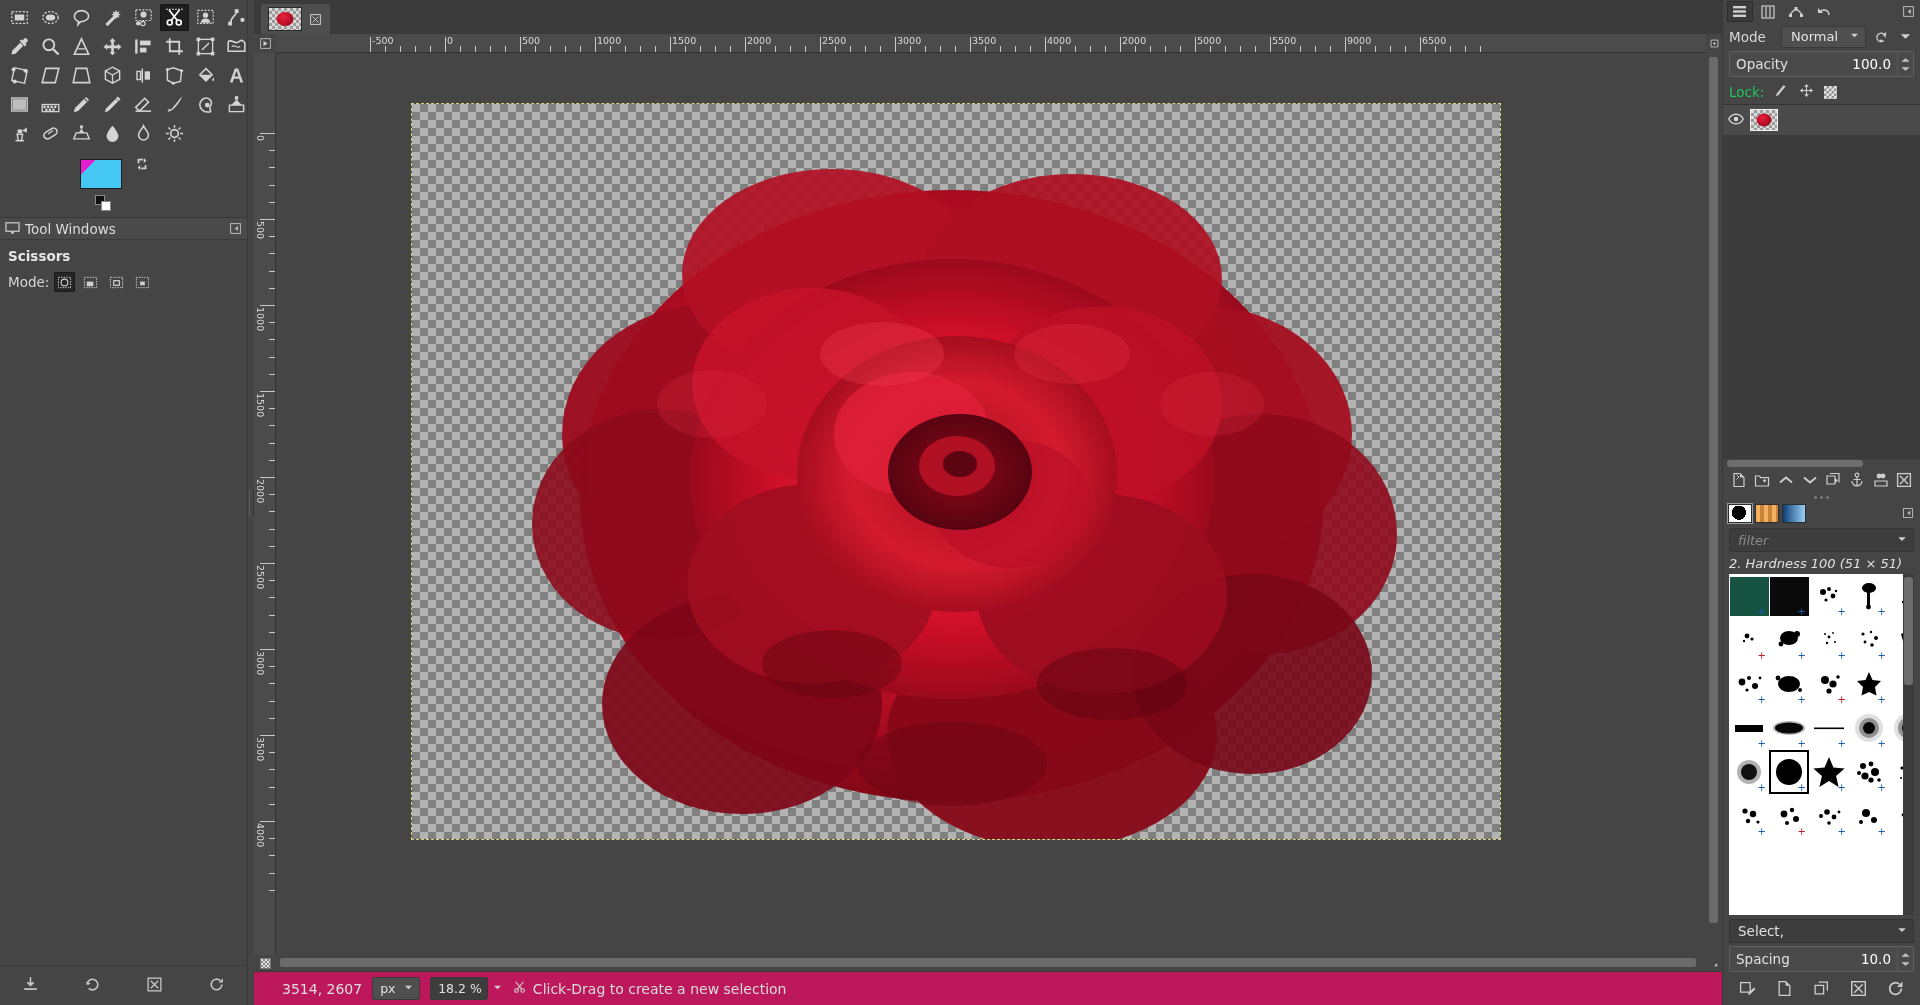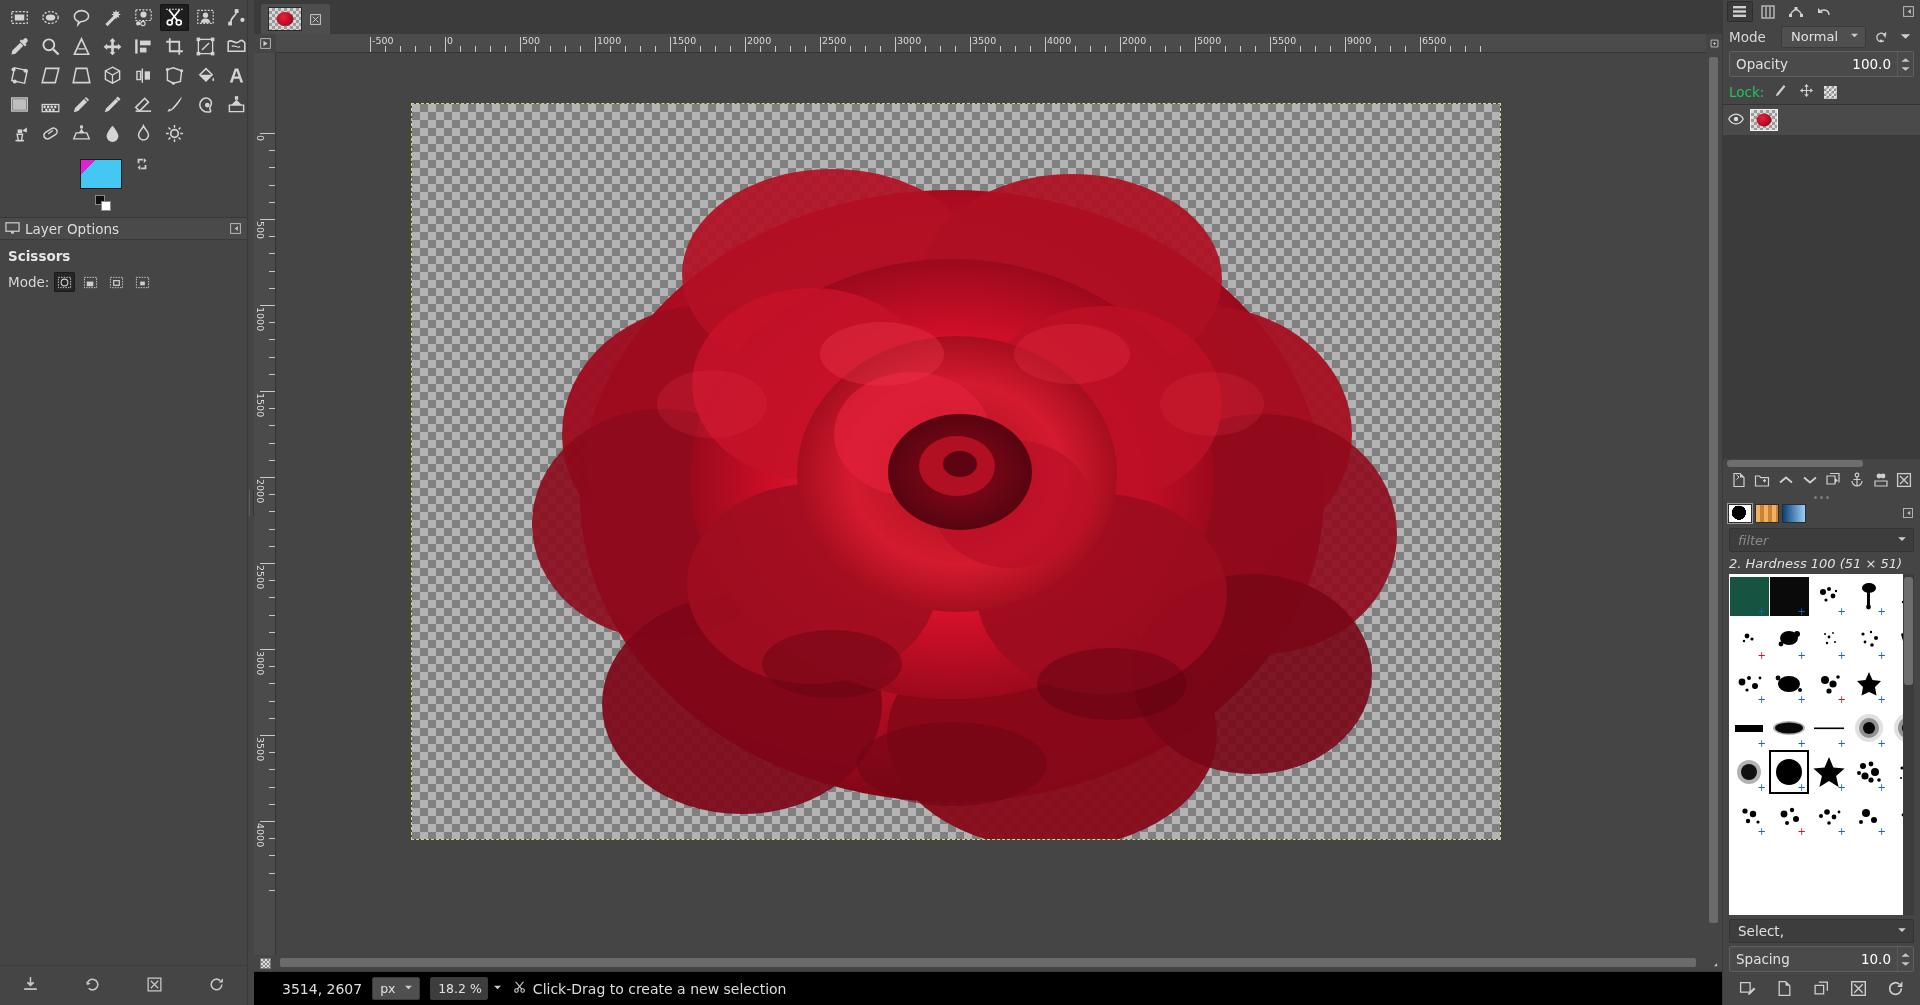--- a/index.html
+++ b/index.html
@@ -127,21 +127,21 @@
   .corner-br svg{width:10px;height:10px;fill:#c9c9c9;}
   .quickmask { background:#454545; display:flex;align-items:center;justify-content:center;}
   .quickmask .qm { width:11px;height:11px;
       background-image:linear-gradient(45deg,#8a8a8a 25%,transparent 25%,transparent 75%,#8a8a8a 75%),
                        linear-gradient(45deg,#8a8a8a 25%,#ddd 25%,#ddd 75%,#8a8a8a 75%);
       background-size:4px 4px; background-position:0 0,2px 2px; border:1px solid #777;}
   .navbtn { background:#454545; display:flex;align-items:center;justify-content:center;}
   .navbtn svg{width:11px;height:11px;fill:#cccccc;}
 
   
-  .statusbar { height:34px; flex:0 0 34px; background:#000000; display:flex; align-items:center;
+  .statusbar { height:34px; flex:0 0 34px; background:#be185d; display:flex; align-items:center;
                gap:10px; padding:0 8px; border-top:1px solid #3a3a3a; }
   .pos { font-size:14px; color:#dedede; min-width:94px; padding-left:20px; }
   .combo { display:flex; align-items:center; gap:5px; height:23px; padding:0 5px 0 7px;
            background:#4f4f4f; border:1px solid #3a3a3a; border-radius:2px; font-size:12.5px;
            color:#e0e0e0; }
   .combo .cv { min-width:18px; }
   .combo.zoom { background:#3d3d3d; }
   .caret svg{width:11px;height:11px;fill:#cfcfcf;}
   .statusmsg { display:flex; align-items:center; gap:6px; font-size:14px; color:#dcdcdc; }
   .statusmsg svg{width:14px;height:14px;fill:#cfcfcf;}
@@ -521,21 +521,21 @@
       </div>
 
       <div class="toolopt">
         <div class="topt-head">
           <span class="tabicon">
             <svg viewBox="0 0 16 16">
                 <rect x="1" y="3" width="14" height="9" fill="none" stroke="#cfcfcf" stroke-width="1.3"></rect>
                 <rect x="6.5" y="12" width="3" height="2.5"></rect>
               </svg>
           </span>
-          <span class="topt-title">Layer Options</span>
+          <span class="topt-title">Tool Windows</span>
           <span class="topt-menu">
             <svg viewBox="0 0 16 16">
                 <rect x="2" y="2" width="12" height="12" fill="none" stroke="#bdbdbd" stroke-width="1.2"></rect>
                 <path d="M11 5l-4 3 4 3z"></path>
               </svg>
           </span>
         </div>
 
         <div class="topt-body">
           <div class="tool-name">Scissors</div>

